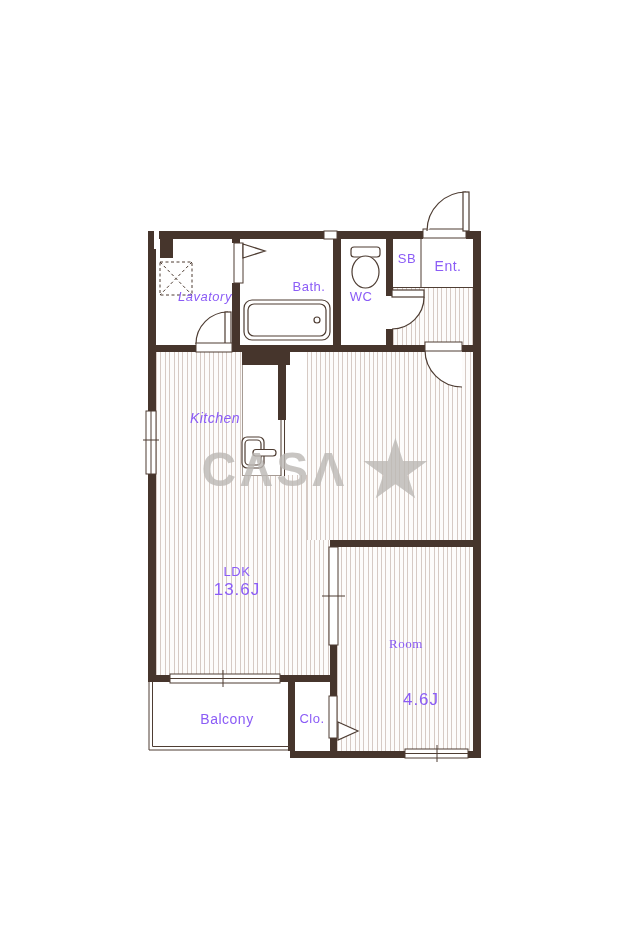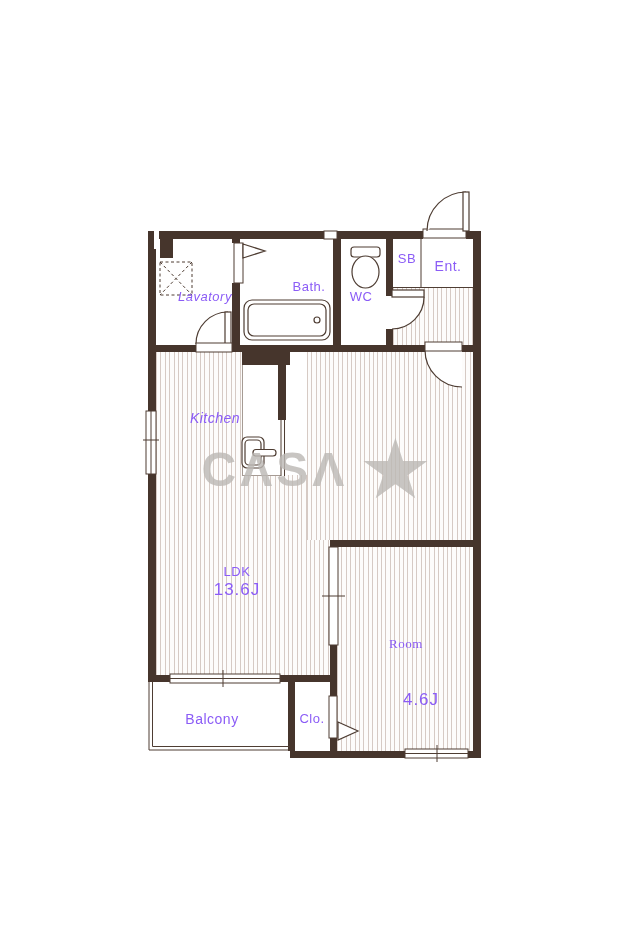--- a/index.html
+++ b/index.html
@@ -165,21 +165,21 @@
   <div class="lbl s13" style="left:205px;top:296px;font-style:italic;">Lavatory</div>
   <div class="lbl s13" style="left:289px;top:286px;margin-left:20px;">Bath.</div>
   <div class="lbl s13" style="left:361px;top:296px;">WC</div>
   <div class="lbl s13" style="left:407px;top:258px;">SB</div>
   <div class="lbl s14" style="left:448px;top:266px;">Ent.</div>
   <div class="lbl s14" style="left:215px;top:418px;font-style:italic;">Kitchen</div>
   <div class="lbl s13" style="left:237px;top:571px;">LDK</div>
   <div class="lbl s21" style="left:237px;top:590px;">13.6J</div>
   <div class="lbl s13" style="left:406px;top:644px;font-family:Liberation Serif, serif;">Room</div>
   <div class="lbl s21" style="left:405px;top:700px;margin-left:16px;">4.6J</div>
-  <div class="lbl s14" style="left:212px;top:719px;">Balcony</div>
+  <div class="lbl s14" style="left:227px;top:719px;">Balcony</div>
   <div class="lbl s13" style="left:312px;top:718px;">Clo.</div>
 
   <div id="watermark">
     <span class="wm-text">CΛSΛ</span>
     <span class="wm-star">★</span>
   </div>
 
 </div>
 
 </body></html>

